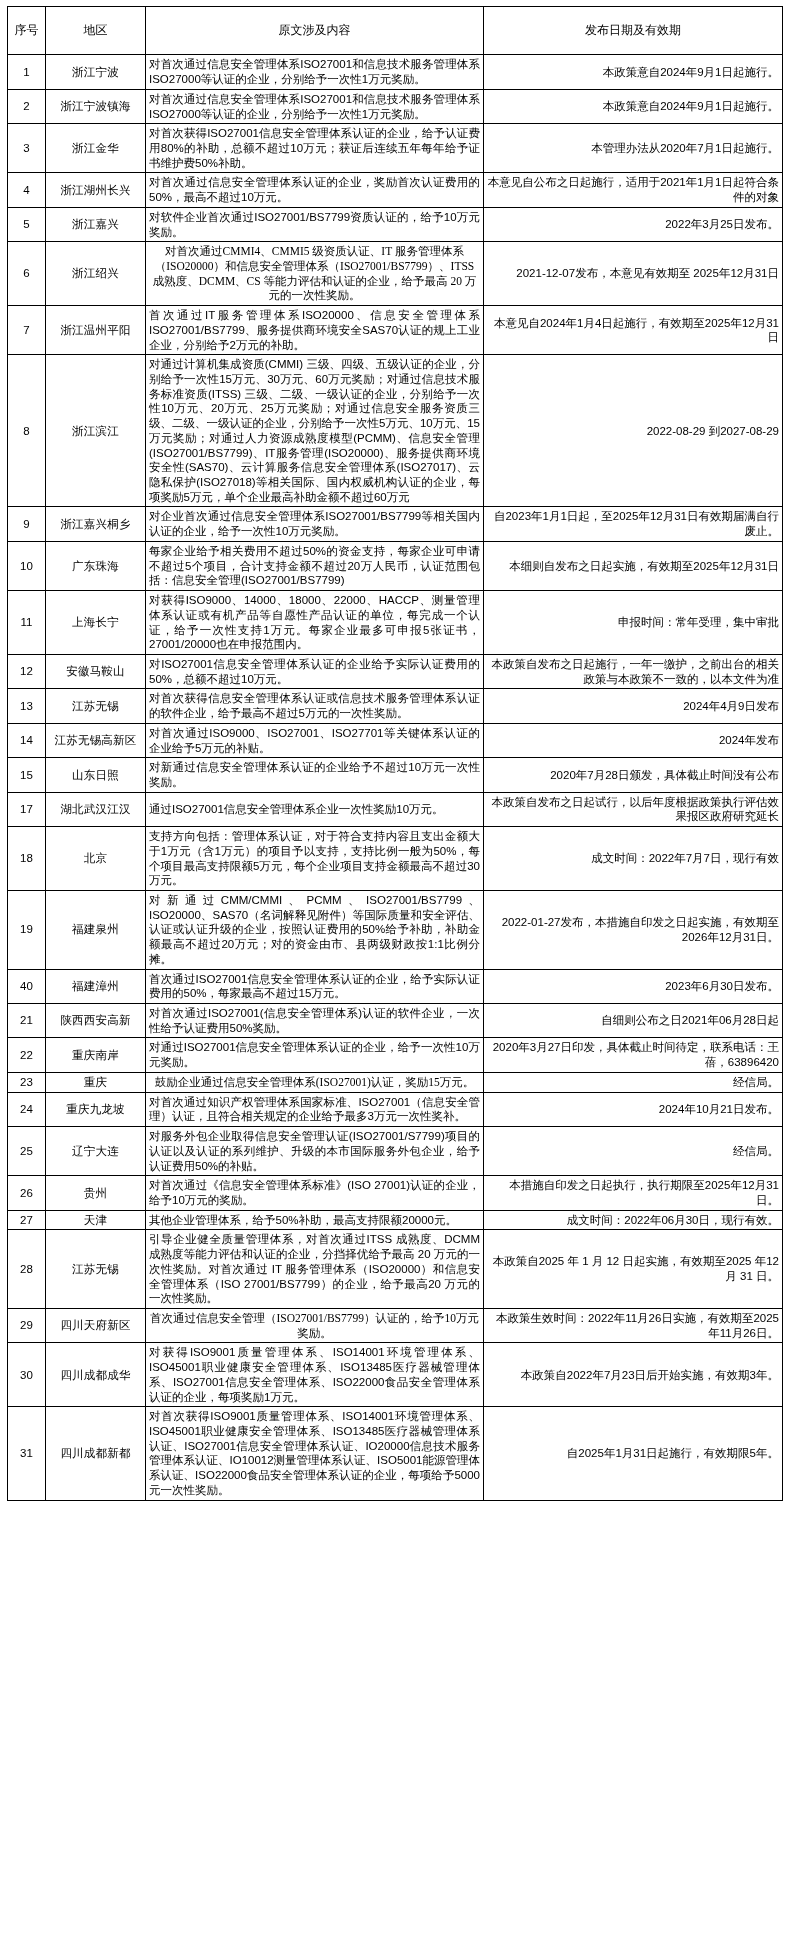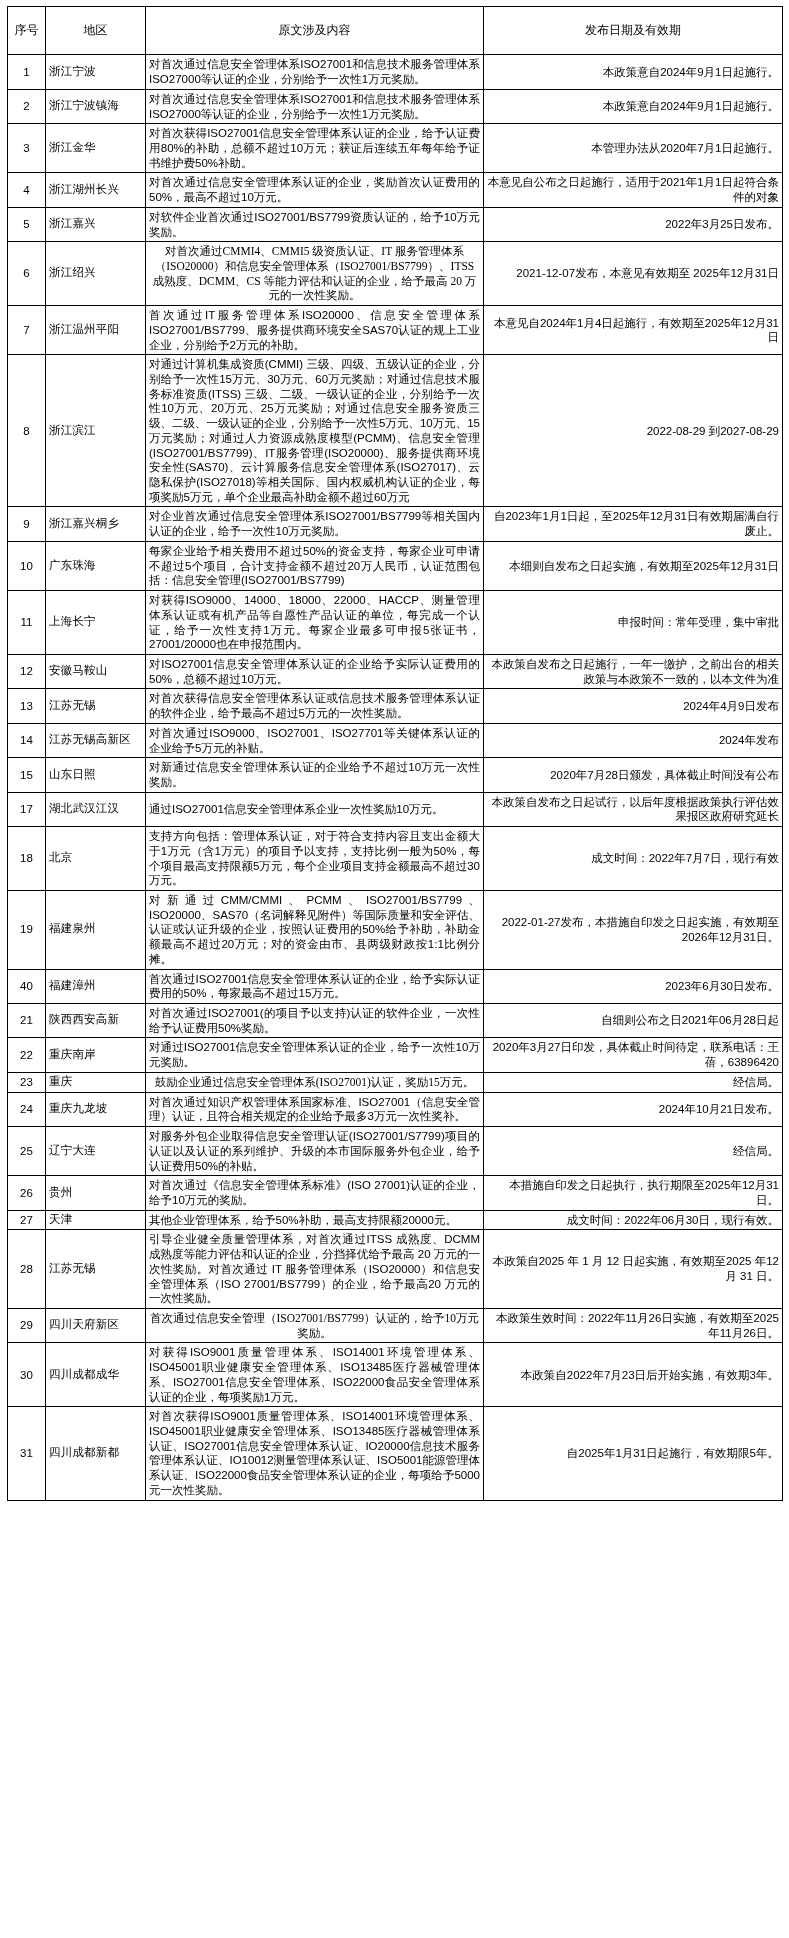--- a/index.html
+++ b/index.html
@@ -39,23 +39,23 @@
     text-align: center;
     font-weight: normal;
     padding: 16px 3px;
     font-size: 12px;
   }
   td.cell-no {
     text-align: center;
     font-size: 12px;
   }
   td.cell-region {
+    text-align: center;
     font-size: 12.5px;
     letter-spacing: 0.2px;
-    font-family: Liberation Mono, monospace;
   }
   td.cell-content {
     text-align: justify;
     text-justify: inter-ideograph;
     font-size: 11.5px;
     margin-left: 13px;
   }
   td.cell-content.center {
     text-align: center;
     font-family: Liberation Serif, serif;
@@ -195,21 +195,21 @@
         </tr>
         <tr>
           <td class="cell-no">40</td>
           <td class="cell-region">福建漳州</td>
           <td class="cell-content">首次通过ISO27001信息安全管理体系认证的企业，给予实际认证费用的50%，每家最高不超过15万元。</td>
           <td class="cell-date">2023年6月30日发布。</td>
         </tr>
         <tr>
           <td class="cell-no">21</td>
           <td class="cell-region">陕西西安高新</td>
-          <td class="cell-content">对首次通过ISO27001(的项目予以支持)认证的软件企业，一次性给予认证费用50%奖励。</td>
+          <td class="cell-content">对首次通过ISO27001(信息安全管理体系)认证的软件企业，一次性给予认证费用50%奖励。</td>
           <td class="cell-date">自细则公布之日2021年06月28日起</td>
         </tr>
         <tr>
           <td class="cell-no">22</td>
           <td class="cell-region">重庆南岸</td>
           <td class="cell-content">对通过ISO27001信息安全管理体系认证的企业，给予一次性10万元奖励。</td>
           <td class="cell-date">2020年3月27日印发，具体截止时间待定，联系电话：王蓓，63896420</td>
         </tr>
         <tr>
           <td class="cell-no">23</td>

